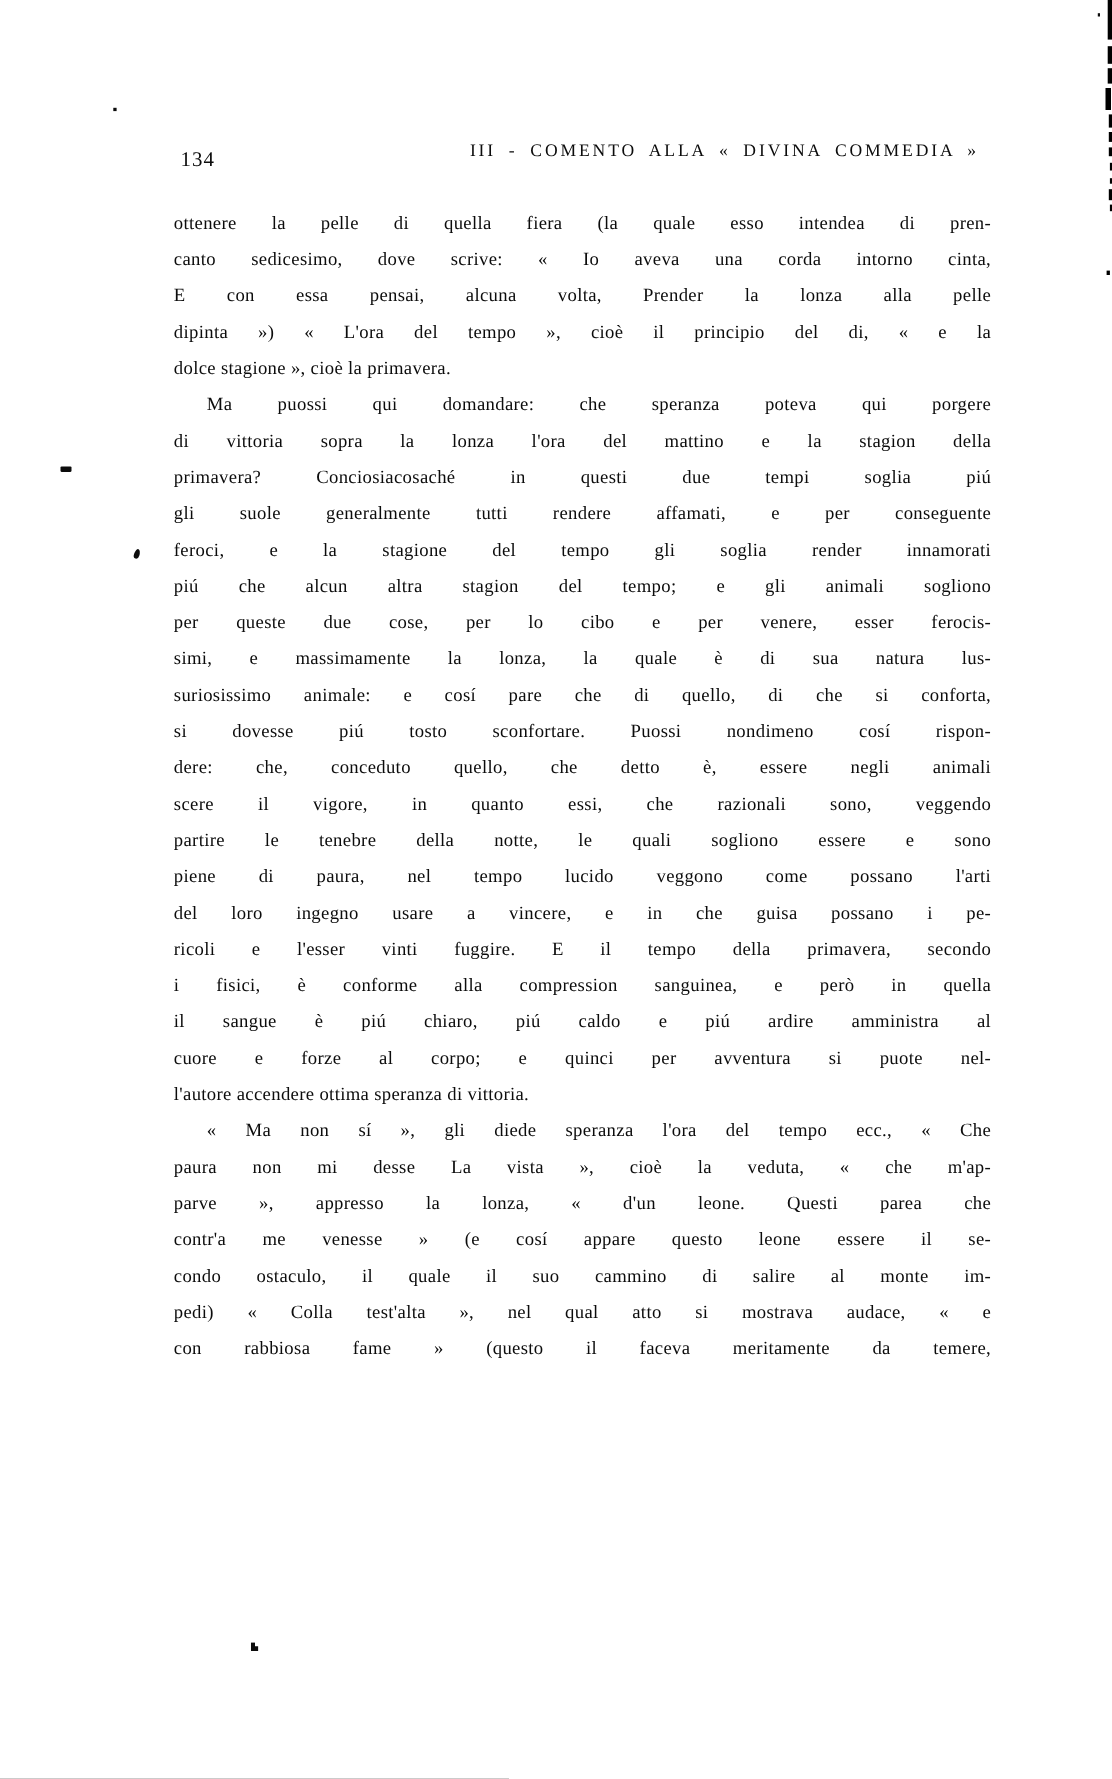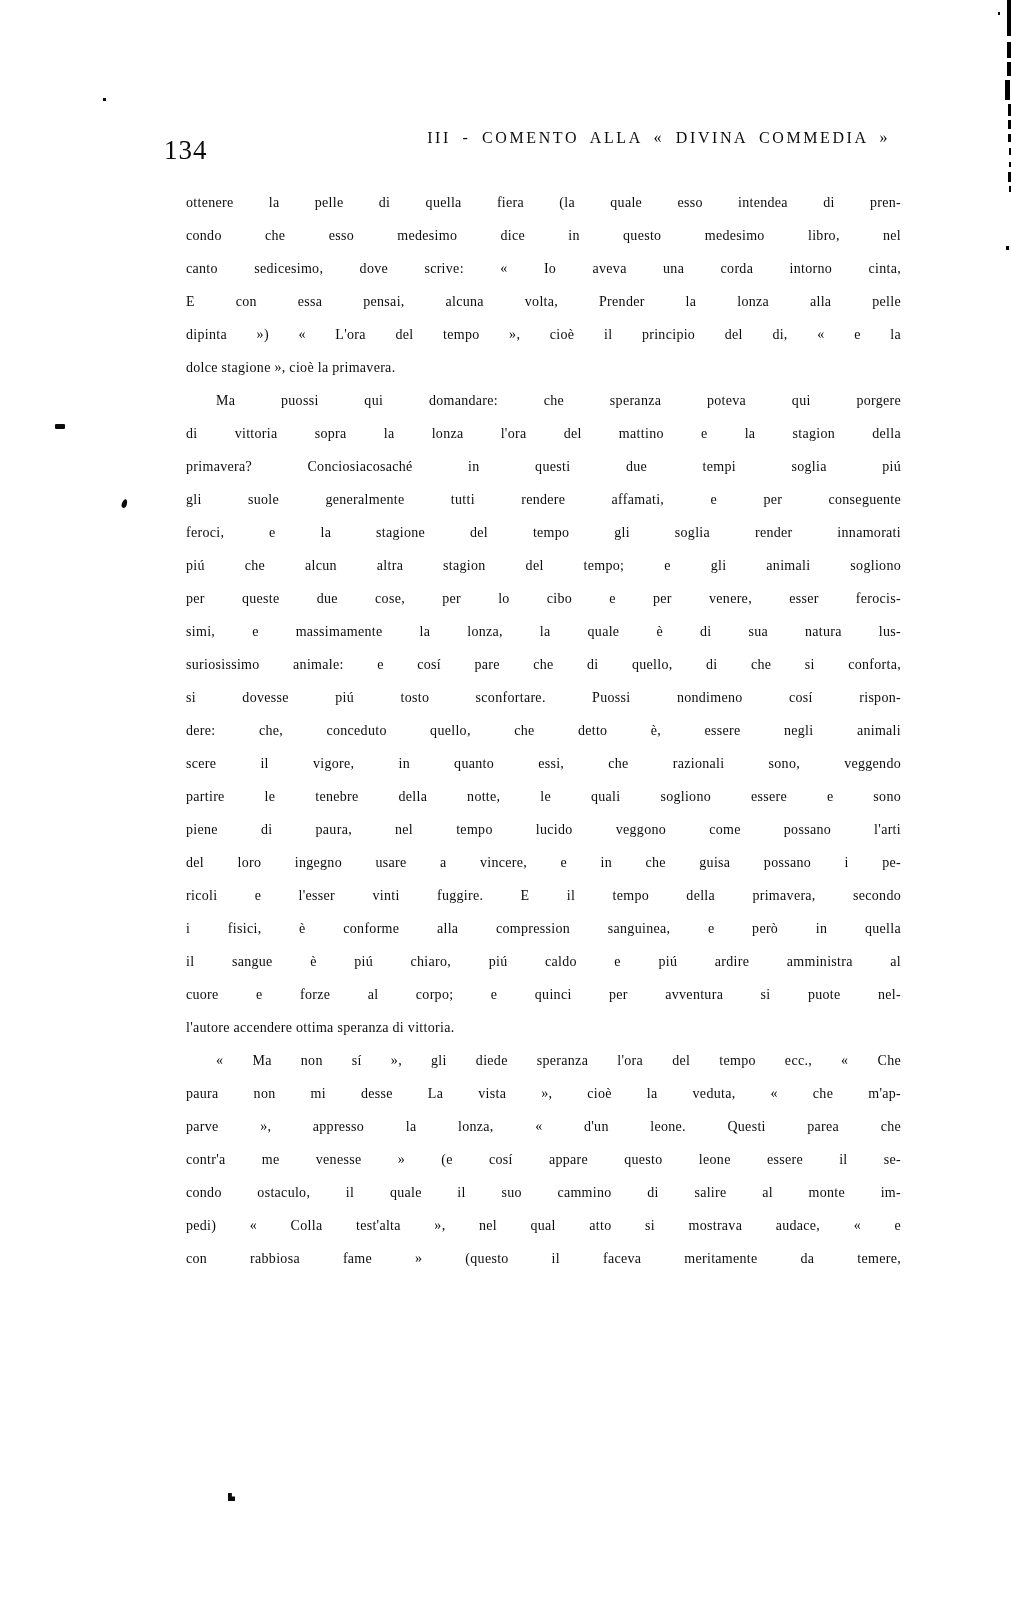--- a/index.html
+++ b/index.html
@@ -10,58 +10,56 @@
   .page{
     position:relative;
     width:1011px;height:1617px;
     background:var(--paper);
     color:var(--ink);
     font-family:"Liberation Serif","DejaVu Serif",serif;
     overflow:hidden;
   }
   .page-number{
     position:absolute;left:164px;top:135px;
-    font-size:27px;letter-spacing:1px;
+    font-size:19px;letter-spacing:1px;
   }
   .running-title{
     position:absolute;left:150px;top:129px;width:740px;
     text-align:right;
     font-size:16px;letter-spacing:2.6px;word-spacing:5px;
     white-space:nowrap;
   }
   .text-block{
     position:absolute;left:158px;top:186px;width:743px;
   }
   .line{
-    font-size:14px;line-height:33px;height:33px;
+    font-size:17px;line-height:33px;height:33px;
     letter-spacing:0.3px;
     text-align:justify;
     -moz-text-align-last:justify;
     text-align-last:justify;
     overflow:hidden;
     white-space:normal;
-    margin-left:28px;
   }
   .line.para-start{text-indent:30px;}
   .line.para-end{text-align:center;text-align-last:left;-moz-text-align-last:left;}
   .ink-mark{position:absolute;background:var(--ink);}
   .edge-seg{position:absolute;background:#000;}
 </style>
 </head>
 <body>
 
 <div class="page">
 
   <span class="page-number">134</span>
 
   <span class="running-title">III - COMENTO ALLA « DIVINA COMMEDIA »</span>
 
   <div class="text-block">
       <div class="line">ottenere la pelle di quella fiera (la quale esso intendea di pren-</div>
-      <div class="line">condo che esso medesimo dice in questo medesimo libro, nel</div>
       <div class="line">canto sedicesimo, dove scrive: « Io aveva una corda intorno cinta,</div>
       <div class="line">E con essa pensai, alcuna volta, Prender la lonza alla pelle</div>
       <div class="line">dipinta ») « L'ora del tempo », cioè il principio del di, « e la</div>
       <div class="line para-end">dolce stagione », cioè la primavera.</div>
       <div class="line para-start">Ma puossi qui domandare: che speranza poteva qui porgere</div>
       <div class="line">di vittoria sopra la lonza l'ora del mattino e la stagion della</div>
       <div class="line">primavera? Conciosiacosaché in questi due tempi soglia piú</div>
       <div class="line">gli suole generalmente tutti rendere affamati, e per conseguente</div>
       <div class="line">feroci, e la stagione del tempo gli soglia render innamorati</div>
       <div class="line">piú che alcun altra stagion del tempo; e gli animali sogliono</div>

